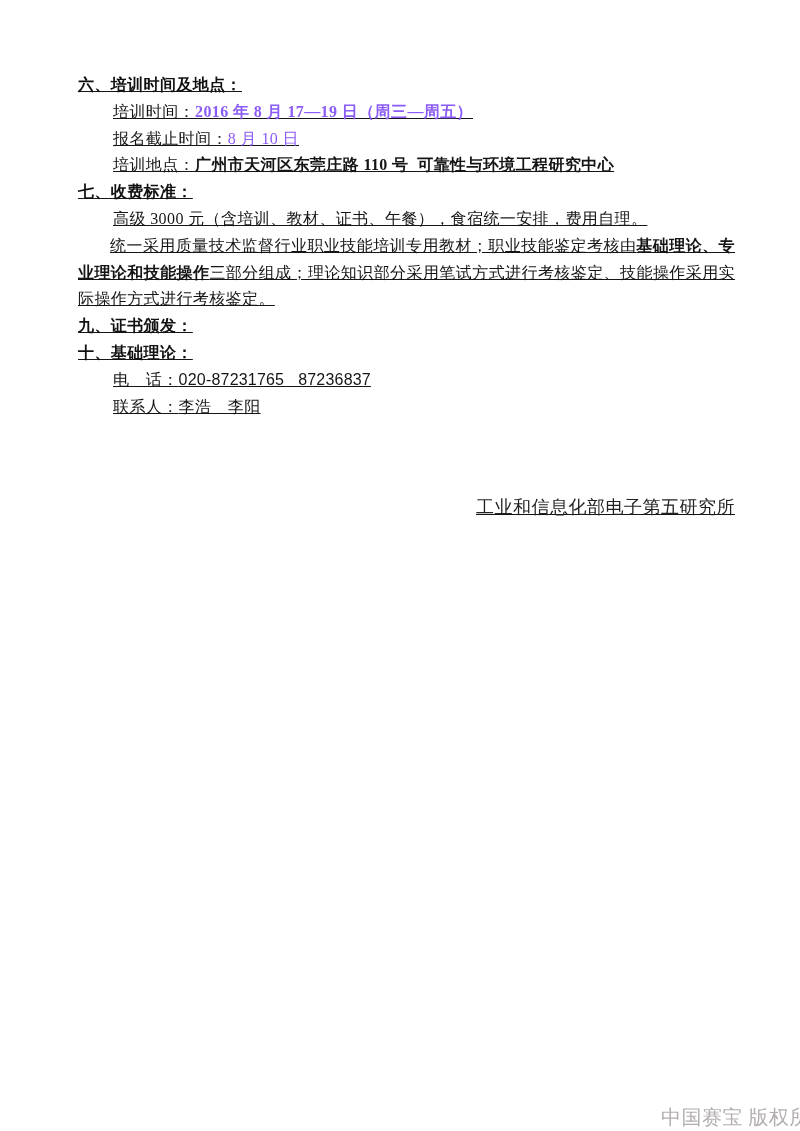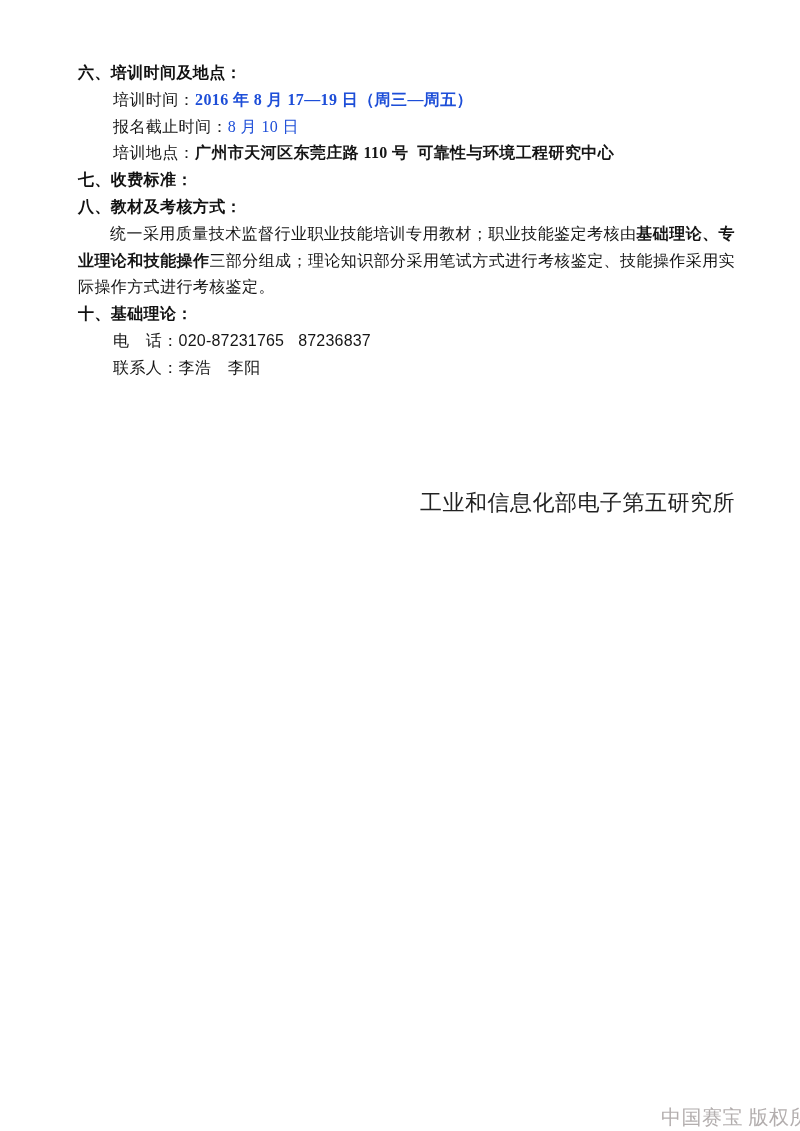--- a/index.html
+++ b/index.html
@@ -9,52 +9,53 @@
     background: #ffffff;
     font-family: "Liberation Serif", "DejaVu Serif", serif;
     font-size: 16px;
     color: #151515;
     letter-spacing: 0.4px;
     overflow: hidden;
   }
   .content {
     position: absolute;
     left: 78px;
-    top: 60px;
+    top: 72px;
     width: 657px;
     line-height: 26.8px;
+    text-decoration: underline;
   }
   .heading {
     font-weight: bold;
     color: #111111;
   }
   .sub {
     padding-left: 35px;
   }
   .para {
     text-indent: 2em;
     text-align: justify;
   }
-  .blue { color: #1d4ed8; }
+  .blue { color: #8b5cf6; }
   .bold { font-weight: bold; }
   .pre  { white-space: pre-wrap; }
   .sans {
     font-family: "Liberation Sans", "DejaVu Sans", sans-serif;
     letter-spacing: 0.2px;
   }
   .contact-line { position: relative; }
   .email-group {
     position: absolute;
     left: 349px;
     top: 0;
   }
   .signature {
-    margin-top: 108px;
+    margin-top: 74px;
     text-align: right;
-    font-size: 22px;
+    font-size: 18px;
     letter-spacing: 0.5px;
     line-height: 26.8px;
     color: #222222;
   }
   .watermark {
     position: absolute;
     left: 661px;
     top: 1104px;
     font-size: 20px;
     color: #b3aeae;
@@ -72,26 +73,27 @@
     <span>培训时间：</span><span class="blue bold pre">2016 年 8 月 17—19 日（周三—周五）</span>
   </div>
   <div class="sub">
     <span>报名截止时间：</span><span class="blue pre">8 月 10 日</span>
   </div>
   <div class="sub">
     <span>培训地点：</span><span class="bold pre">广州市天河区东莞庄路 110 号  可靠性与环境工程研究中心</span>
   </div>
 
   <div class="heading">七、收费标准：</div>
+  <div class="sub">高级 3000 元（含培训、教材、证书、午餐），食宿统一安排，费用自理。</div>
 
-  <div class="heading">八、教材及考核方式：</div>
   <p class="para">
     <span>统一采用质量技术监督行业职业技能培训专用教材；职业技能鉴定考核由</span><span class="bold">基础理论、专业理论和技能操作</span><span>三部分组成；理论知识部分采用笔试方式进行考核鉴定、技能操作采用实际操作方式进行考核鉴定。</span>
   </p>
 
+  <div class="heading">九、证书颁发：</div>
 
   <div class="heading">十、基础理论：</div>
   <div class="sub contact-line">
     <span>电　话：</span><span class="sans pre">020-87231765   87236837</span>
   </div>
   <div class="sub">
     <span>联系人：</span><span class="pre">李浩　李阳</span>
   </div>
 
   <div class="signature">工业和信息化部电子第五研究所</div>

